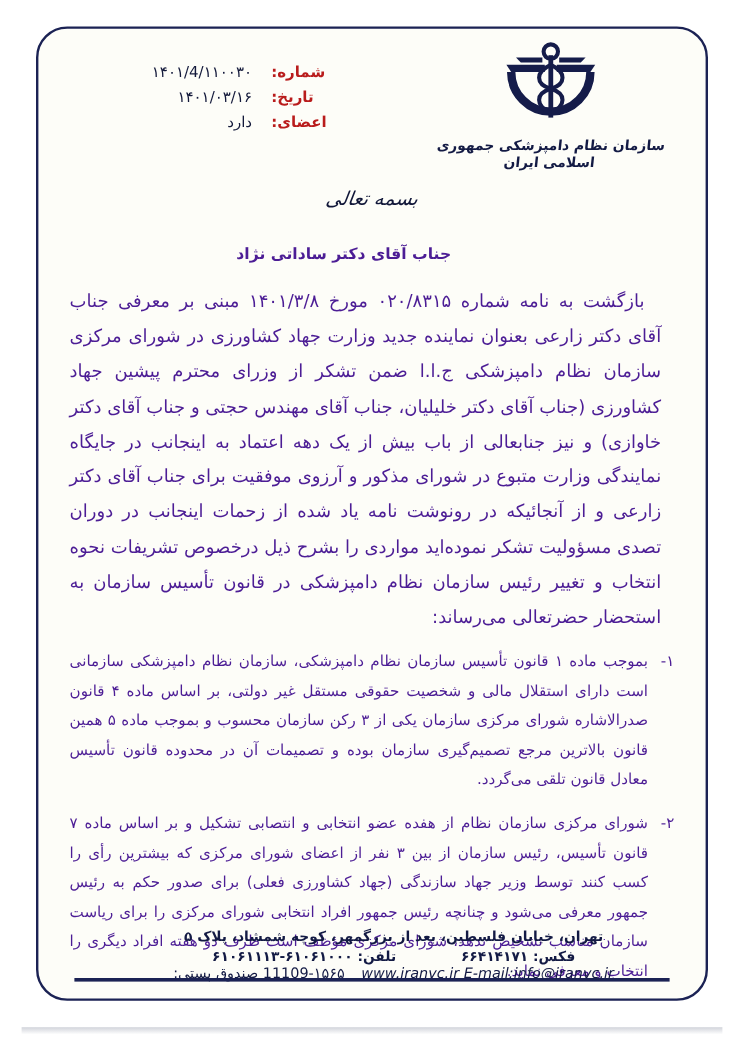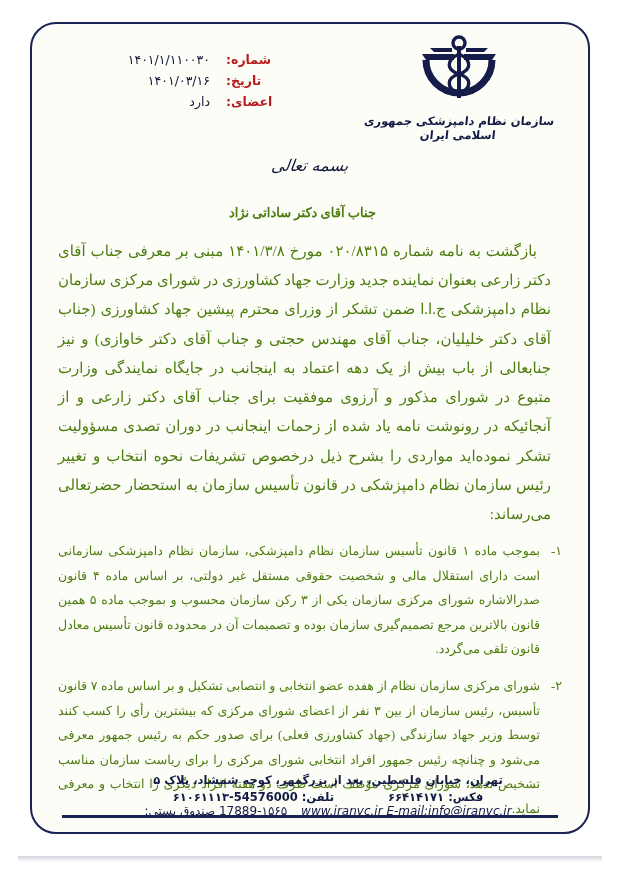--- a/index.html
+++ b/index.html
@@ -106,22 +106,21 @@
   }
 
   
   .body-area {
     position: absolute;
     left: 26px;
     right: 26px;
     top: 178px;
     direction: rtl;
     text-align: justify;
-    color: #4d7c0f;
-    font-family: Liberation Serif, serif;
+    color: #4c1d95;
   }
 
   .recipient {
     font-weight: bold;
     font-size: 13px;
     line-height: 1.75;
     margin-right: 186px;
     margin-bottom: 12px;
   }
   .recipient div { white-space: nowrap; }
@@ -210,21 +209,21 @@
 </head>
 <body>
 
 <div id="sheet">
 
   <div class="letter-frame">
 
     <div class="header-meta">
       <div class="meta-row">
         <span class="meta-label">شماره:</span>
-        <span class="meta-value">۱۴۰۱/۱/۱۱۰۰۳۰</span>
+        <span class="meta-value">۱۴۰۱/4/۱۱۰۰۳۰</span>
       </div>
       <div class="meta-row">
         <span class="meta-label">تاریخ:</span>
         <span class="meta-value">۱۴۰۱/۰۳/۱۶</span>
       </div>
       <div class="meta-row">
         <span class="meta-label">اعضای:</span>
         <span class="meta-value">دارد</span>
       </div>
     </div>
@@ -275,26 +274,26 @@
 
     <div class="footer">
       <div class="footer-line">تهران، خیابان فلسطین، بعد از بزرگمهر، کوچه شمشاد، پلاک ۵</div>
       <div class="footer-contacts">
         <span>
           <span>فکس:</span>
           <span>۶۶۴۱۴۱۷۱</span>
         </span>
         <span>
           <span>تلفن:</span>
-          <span>54576000-۶۱۰۶۱۱۱۳</span>
+          <span>۶۱۰۶۱۰۰۰-۶۱۰۶۱۱۱۳</span>
         </span>
       </div>
       <div class="footer-web">
         <span class="ltr">www.iranvc.ir E-mail:info@iranvc.ir</span>
-        <span>17889-۱۵۶۵</span>
+        <span>11109-۱۵۶۵</span>
         <span>صندوق پستی:</span>
       </div>
       <div class="footer-rule"></div>
     </div>
 
   </div>
 
   <div class="page-shadow"></div>
 </div>
 

